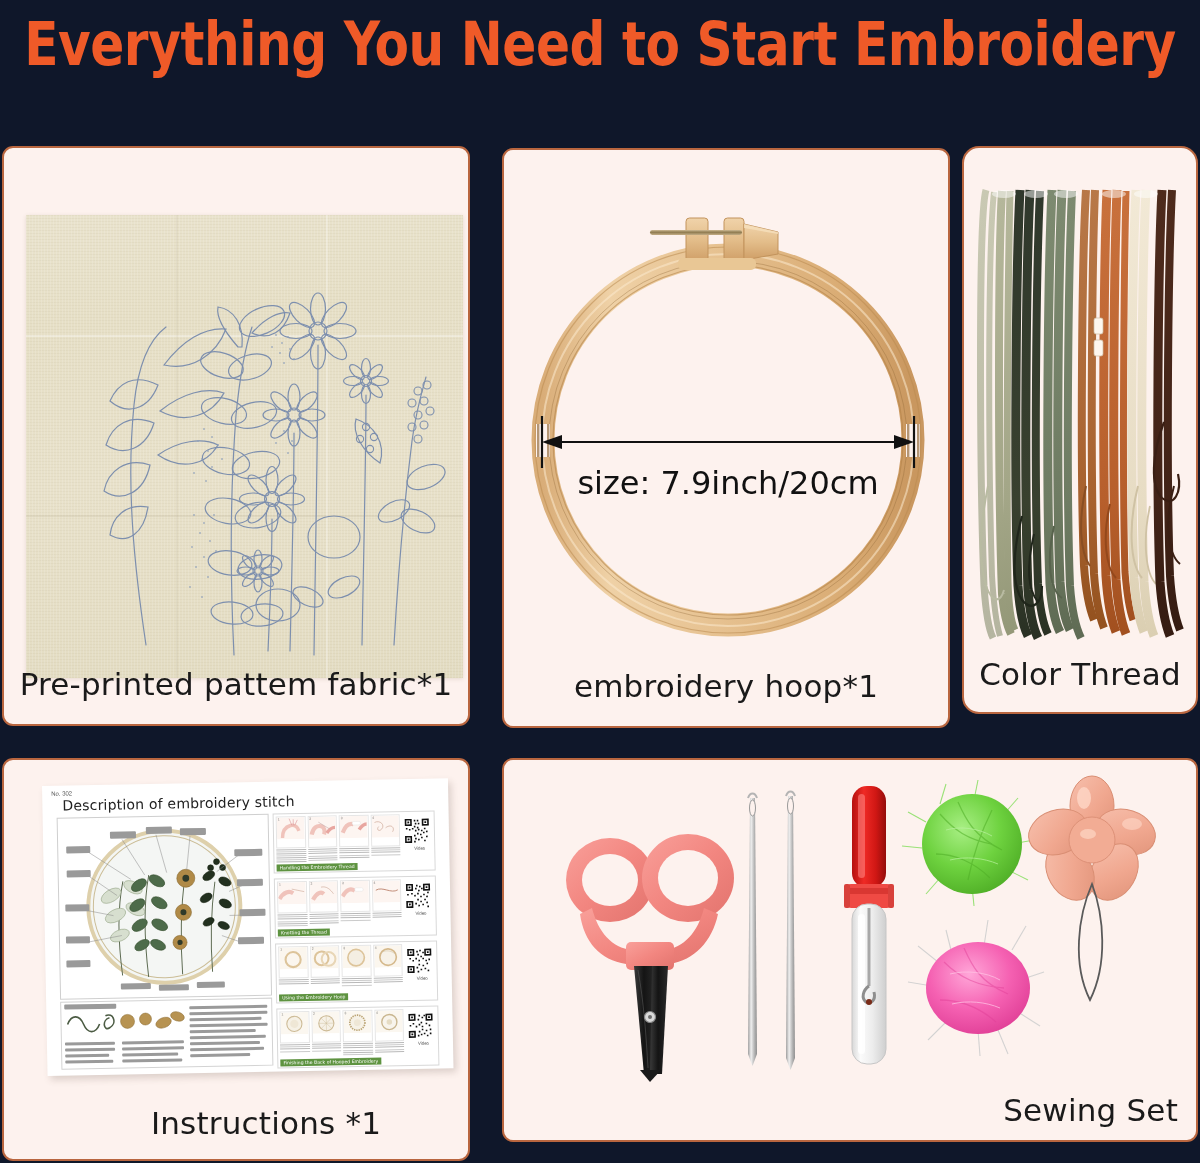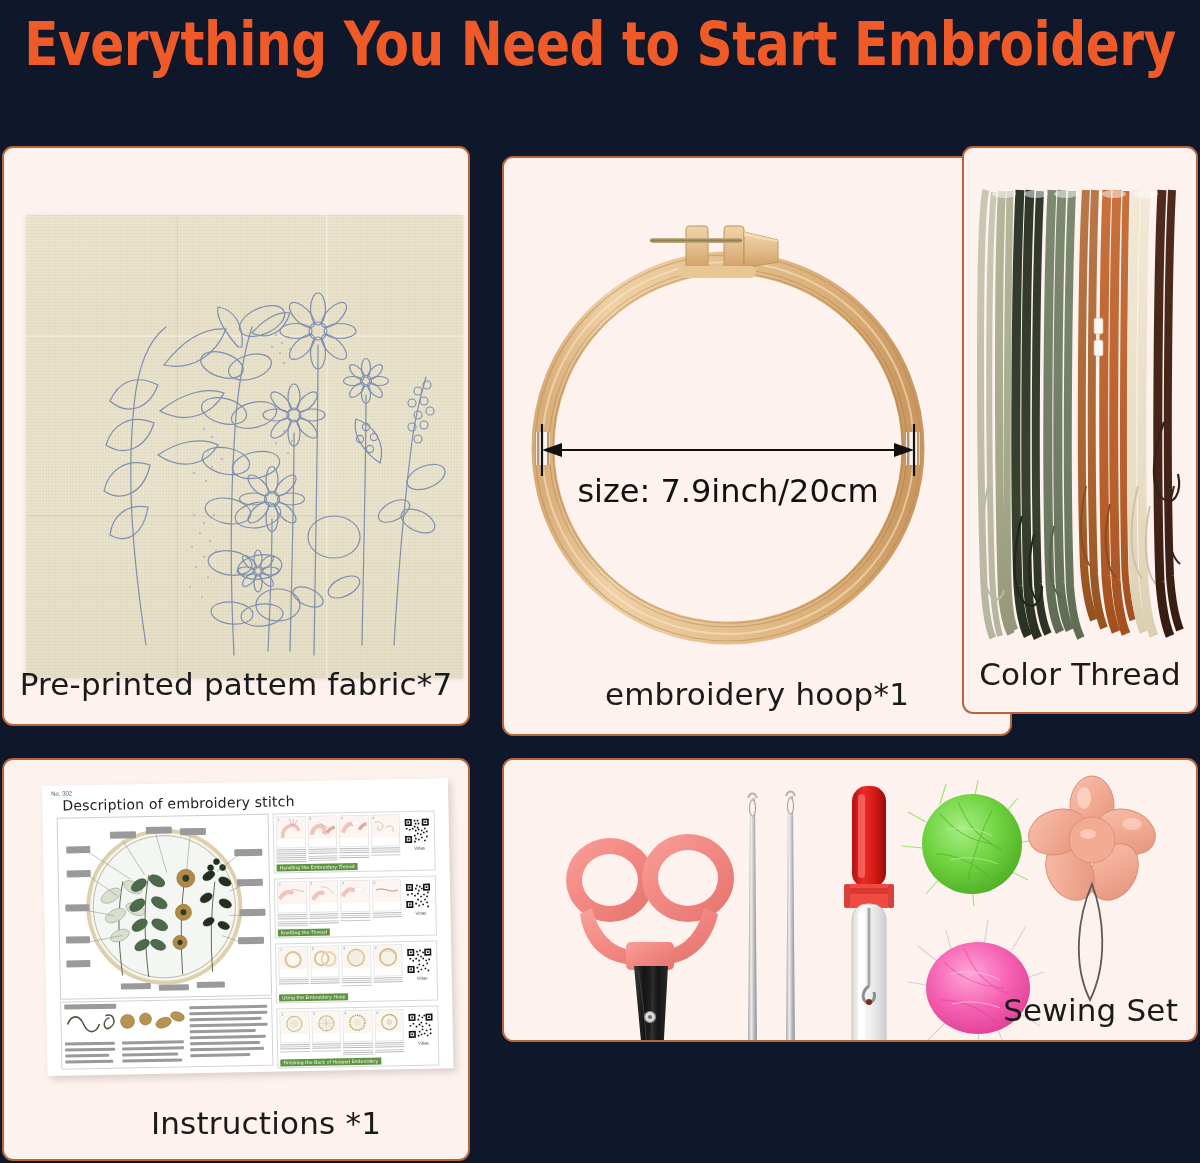--- a/index.html
+++ b/index.html
@@ -18,24 +18,24 @@
   }
 
   
   .grid{position:absolute;left:0;top:144px;width:1200px;height:1019px;}
   .panel{
     position:absolute;box-sizing:border-box;
     background:#fdf2ee;border:2px solid #b9663f;border-radius:11px;
     overflow:hidden;
   }
   #panel-fabric{left:2px;  top:2px;  width:468px; height:580px;}
-  #panel-hoop{  left:502px;top:12px;  width:510px; height:580px;}
-  #panel-thread{left:962px;top:2px;  width:236px; height:568px;}
+  #panel-hoop{  left:502px;top:4px;  width:448px; height:580px;}
+  #panel-thread{left:962px;top:2px;  width:236px; height:568px;border-radius:17px;}
   #panel-instr{ left:2px;  top:614px;width:468px; height:403px;}
-  #panel-sewing{left:502px;top:614px;width:696px; height:284px;}
+  #panel-sewing{left:502px;top:614px;width:696px; height:384px;}
 
   .caption{
     position:absolute;left:0;width:100%;text-align:center;
     color:#1a1a1a;font-size:31px;letter-spacing:0.2px;
     font-family:"DejaVu Sans","Liberation Sans",sans-serif;
   }
   #cap-fabric{bottom:22px;}
   #cap-hoop{bottom:22px;}
   #cap-thread{bottom:20px;}
   #cap-instr{bottom:18px;margin-left:30px;}
@@ -288,21 +288,21 @@
               <circle cx="166" cy="332" r="1"></circle>
             <circle cx="178" cy="342" r="1"></circle>
               <circle cx="190" cy="336" r="1"></circle>
             <circle cx="170" cy="352" r="1"></circle>
               <circle cx="182" cy="362" r="1"></circle>
             <circle cx="164" cy="372" r="1"></circle>
               <circle cx="176" cy="382" r="1"></circle>
           </g>
         </svg>
       </div>
-      <div class="caption" id="cap-fabric">Pre-printed pattem fabric*7</div>
+      <div class="caption" id="cap-fabric">Pre-printed pattem fabric*1</div>
     </div>
 
     <div class="panel" id="panel-hoop">
       <div class="hoopwrap">
         <svg viewBox="0 0 400 470">
           <defs>
             <linearGradient id="woodA" x1="0" y1="0" x2="1" y2="0">
               <stop offset="0%" stop-color="#d9ad78"></stop>
               <stop offset="18%" stop-color="#efd1a6"></stop>
               <stop offset="48%" stop-color="#e6c190"></stop>

